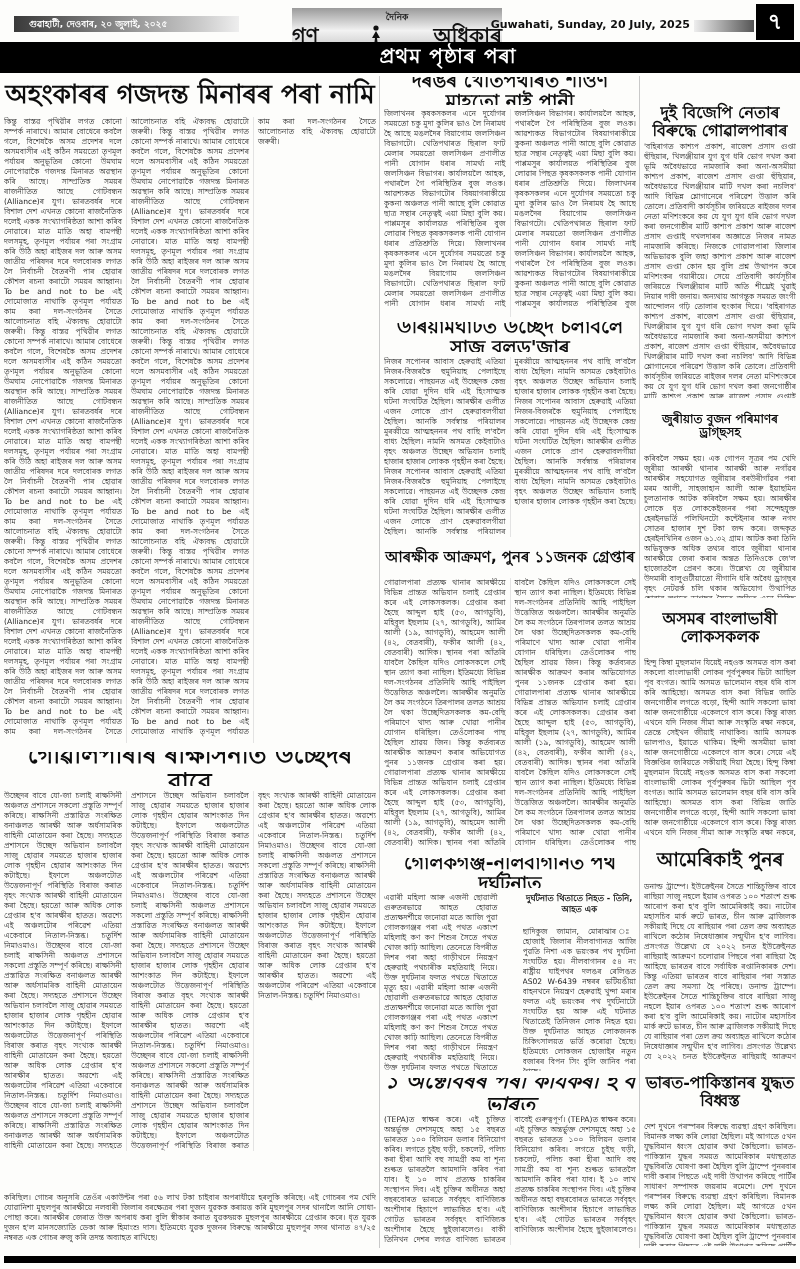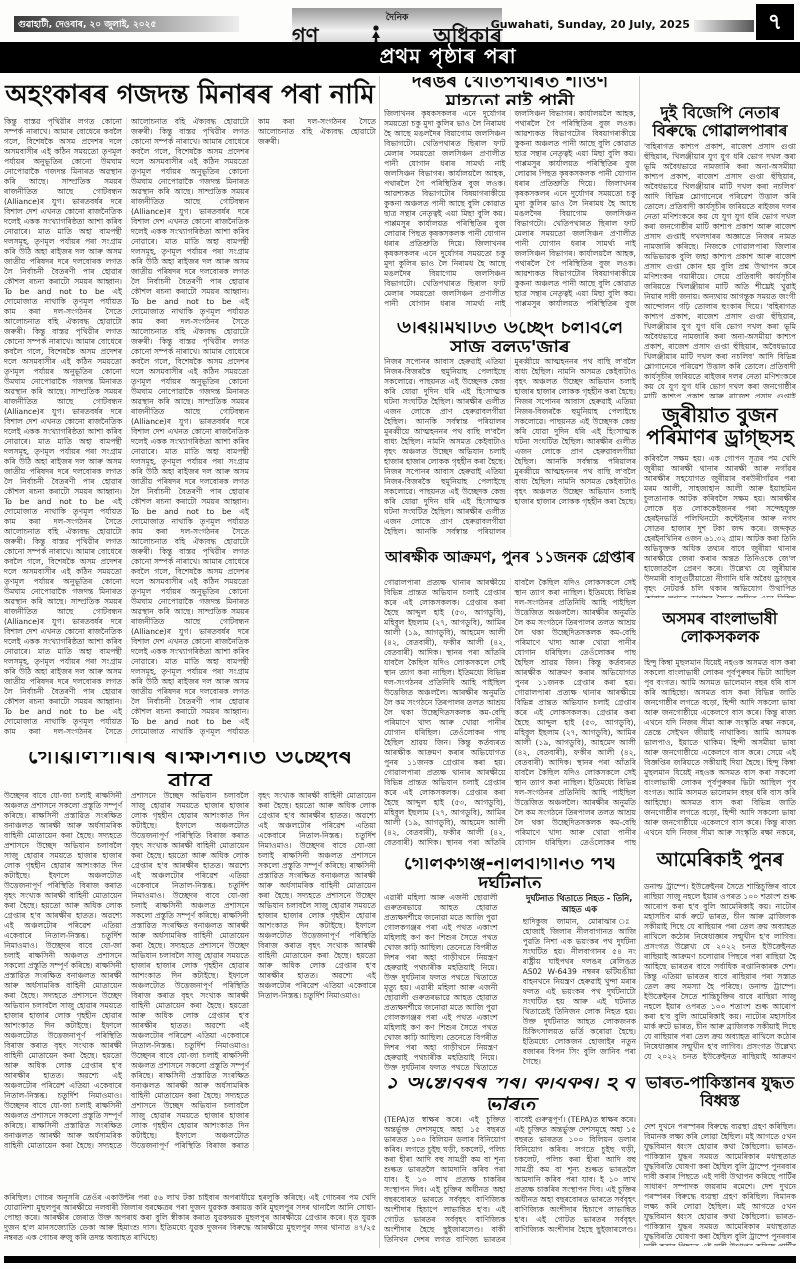--- a/index.html
+++ b/index.html
@@ -1,21 +1,21 @@
 <!DOCTYPE html>
 <html><head>
 <meta charset="utf-8">
 <style>
   html,body{margin:0;padding:0;background:#e8e8e8;}
   .page{position:relative;width:800px;height:1269px;background:#fdfdfb;margin:0 auto;overflow:hidden;
         font-family:"DejaVu Sans",sans-serif;color:#141414;}
   
   .hdr-bar-left{position:absolute;left:14px;top:16px;width:225px;height:16px;
     background:linear-gradient(to right,#3a3a3a,#cfcfcf 85%,#eee);display:flex;align-items:center;}
-  .hdr-date-as{color:#fff;font-size:9px;font-weight:bold;padding-left:4px;white-space:nowrap;}
+  .hdr-date-as{color:#fff;font-size:9px;font-weight:bold;padding-left:15px;white-space:nowrap;}
   .masthead{position:absolute;left:292px;top:8px;width:210px;height:50px;text-align:center;
     background:linear-gradient(to bottom,#9a9a9a,#f2f2f2 45%,#b5b5b5);}
   .masthead-super{font-size:9px;font-weight:bold;color:#222;margin-top:2px;}
   .masthead-title{font-size:21px;font-weight:bold;color:#111;line-height:1.0;display:flex;
     align-items:center;justify-content:space-between;gap:3px;}
   .hdr-date-en{position:absolute;right:110px;top:18px;font-size:11px;font-weight:bold;color:#111;white-space:nowrap;}
   .hdr-bar-right{position:absolute;right:46px;top:20px;width:60px;height:12px;
     background:linear-gradient(to right,#eee,#555);}
   .pagenum-box{position:absolute;right:6px;top:4px;width:38px;height:36px;background:#000;color:#fff;
     display:flex;align-items:center;justify-content:center;font-size:22px;font-weight:bold;}
@@ -25,21 +25,21 @@
   .divider{position:absolute;top:76px;width:1px;height:1172px;background:#c9c9c9;}
   .headline{position:absolute;font-weight:bold;text-align:center;line-height:1.12;color:#0d0d0d;
     overflow:hidden;display:flex;align-items:center;justify-content:center;}
   .body{position:absolute;font-size:7.6px;line-height:10px;text-align:justify;overflow:hidden;
     color:#1e1e1e;word-break:break-word;column-gap:9px;column-rule:1px solid #e3e3e3;
     column-fill:auto;}
   .cols3{column-count:3;}
   .cols2{column-count:2;}
   .twocol{display:flex;gap:25px;}
   .twocol>div{flex:1;overflow:hidden;}
-  .subhead{font-weight:bold;font-size:8.4px;text-align:center;line-height:11px;margin-bottom:2px;}
+  .subhead{font-weight:bold;font-size:8.4px;text-align:center;line-height:11px;margin-bottom:12px;}
   .bottom-rule{position:absolute;left:4px;top:1256px;width:792px;height:7px;background:#000;}
 </style>
 </head>
 <body>
 
 <div class="page">
 
   <div class="hdr-bar-left">
     <span class="hdr-date-as">গুৱাহাটী, দেওবাৰ, ২০ জুলাই, ২০২৫</span>
   </div>
@@ -96,21 +96,21 @@
       <div class="body" style="position:static;height:162px;">ছাদিকুজ জামান, মোৰাঝাৰ ঃ হোজাই জিলাৰ নীলবাগানত আজি পুৱতি নিশা এক ভয়ংকৰ পথ দুৰ্ঘটনা সংঘটিত হয়। নীলবাগানৰ ৫৪ নং ৰাষ্ট্ৰীয় ঘাইপথৰ দলঙৰ ৰেলিঙত AS02 W-6439 নম্বৰৰ ভটিয়ঙীয়া বাহনখনে নিয়ন্ত্ৰণ হেৰুৱাই খুন্দা মৰাৰ ফলত এই ভয়ংকৰ পথ দুৰ্ঘটনাটো সংঘটিত হয় আৰু এই ঘটনাত থিতাতেই তিনিজন লোক নিহত হয়। উক্ত দুৰ্ঘটনাত আহত লোকজনক চিকিৎসালয়ত ভৰ্তি কৰোৱা হৈছে। ইতিমধ্যে লোকজন হোজাইৰ নতুন বজাৰৰ বিপন সিং বুলি জানিব পৰা গৈছে।</div>
     </div>
   </div>
 
   <div class="headline" style="left:384px;top:1078px;width:252px;height:32px;font-size:21px;font-style:italic;">১ অক্টোবৰৰ পৰা কাৰ্যকৰী হ'ব ভাৰত</div>
   <div class="body cols2" style="left:384px;top:1115px;width:252px;height:130px;">(TEPA)ত স্বাক্ষৰ কৰে। এই চুক্তিত অন্তৰ্ভুক্ত দেশসমূহে অহা ১৫ বছৰত ভাৰতত ১০০ বিলিয়ন ডলাৰ বিনিয়োগ কৰিব। লগতে চুইছ ঘড়ী, চকলেট, পলিচ কৰা হীৰা আদি বহু সামগ্ৰী কম বা শূন্য শুল্কত ভাৰতলৈ আমদানি কৰিব পৰা যাব। ই ১০ লাখ প্ৰত্যক্ষ চাকৰিৰ সংস্থাপন দিব। এই চুক্তিৰ অধীনত অহা বছৰবোৰত ভাৰতে সৰ্ববৃহৎ বাণিজ্যিক অংশীদাৰ হিচাপে লাভান্বিত হ'ব। এই গোটত ভাৰতৰ সৰ্ববৃহৎ বাণিজ্যিক অংশীদাৰ হৈছে ছুইজাৰলেণ্ড। বাকী তিনিখন দেশৰ লগত বাণিজ্য ভাৰতৰ বাবেই গুৰুত্বপূৰ্ণ। (TEPA)ত স্বাক্ষৰ কৰে। এই চুক্তিত অন্তৰ্ভুক্ত দেশসমূহে অহা ১৫ বছৰত ভাৰতত ১০০ বিলিয়ন ডলাৰ বিনিয়োগ কৰিব। লগতে চুইছ ঘড়ী, চকলেট, পলিচ কৰা হীৰা আদি বহু সামগ্ৰী কম বা শূন্য শুল্কত ভাৰতলৈ আমদানি কৰিব পৰা যাব। ই ১০ লাখ প্ৰত্যক্ষ চাকৰিৰ সংস্থাপন দিব। এই চুক্তিৰ অধীনত অহা বছৰবোৰত ভাৰতে সৰ্ববৃহৎ বাণিজ্যিক অংশীদাৰ হিচাপে লাভান্বিত হ'ব। এই গোটত ভাৰতৰ সৰ্ববৃহৎ বাণিজ্যিক অংশীদাৰ হৈছে ছুইজাৰলেণ্ড। বাকী তিনিখন দেশৰ লগত বাণিজ্য ভাৰতৰ বাবেই গুৰুত্বপূৰ্ণ।</div>
 
   <div class="headline" style="left:644px;top:94px;width:152px;height:56px;font-size:16px;">দুই বিজেপি নেতাৰ বিৰুদ্ধে গোৱালপাৰাৰ</div>
   <div class="body" style="left:644px;top:142px;width:152px;height:256px;">'বহিৰাগত কাশ্যপ প্ৰকাশ, ৰাজেশ প্ৰসাদ গুপ্তা হুঁছিয়াৰ, খিলঞ্জীয়াৰ যুগ যুগ ধৰি ভোগ দখল কৰা ভূমি অবৈধভাৱে নামজাৰি কৰা অনা-অসমীয়া কাশ্যপ প্ৰকাশ, ৰাজেশ প্ৰসাদ গুপ্তা হুঁছিয়াৰ, অবৈধভাৱে খিলঞ্জীয়াৰ মাটি দখল কৰা নচলিব' আদি বিভিন্ন শ্লোগানেৰে পৰিৱেশ উত্তাল কৰি তোলে। প্ৰতিবাদী কাৰ্যসূচীৰ জৰিয়তে ৰাইজৰ দলৰ নেতা মণিশংকৰে কয় যে যুগ যুগ ধৰি ভোগ দখল কৰা জনগোষ্ঠীৰ মাটি কাশ্যপ প্ৰকাশ আৰু ৰাজেশ প্ৰসাদ গুপ্তাই দখলদাৰৰ অজ্ঞাতে নিজৰ নামত নামজাৰি কৰিছে। নিজকে গোৱালপাৰা জিলাৰ অভিভাৱক বুলি জহা কাশ্যপ প্ৰকাশ আৰু ৰাজেশ প্ৰসাদ গুপ্তা কোন হয় বুলি প্ৰশ্ন উত্থাপন কৰে মণিশংকৰ গয়াৰীয়ে। সেয়ে প্ৰতিবাদী কাৰ্যসূচীৰ জৰিয়তে খিলঞ্জীয়াৰ মাটি অতি শীঘ্ৰেই খুৱাই নিয়াৰ দাবী জনায়। অন্যথায় আগন্তুক সময়ত জংগী আন্দোলন গঢ়ি তোলাৰ হুংকাৰ দিয়ে। 'বহিৰাগত কাশ্যপ প্ৰকাশ, ৰাজেশ প্ৰসাদ গুপ্তা হুঁছিয়াৰ, খিলঞ্জীয়াৰ যুগ যুগ ধৰি ভোগ দখল কৰা ভূমি অবৈধভাৱে নামজাৰি কৰা অনা-অসমীয়া কাশ্যপ প্ৰকাশ, ৰাজেশ প্ৰসাদ গুপ্তা হুঁছিয়াৰ, অবৈধভাৱে খিলঞ্জীয়াৰ মাটি দখল কৰা নচলিব' আদি বিভিন্ন শ্লোগানেৰে পৰিৱেশ উত্তাল কৰি তোলে। প্ৰতিবাদী কাৰ্যসূচীৰ জৰিয়তে ৰাইজৰ দলৰ নেতা মণিশংকৰে কয় যে যুগ যুগ ধৰি ভোগ দখল কৰা জনগোষ্ঠীৰ মাটি কাশ্যপ প্ৰকাশ আৰু ৰাজেশ প্ৰসাদ গুপ্তাই দখলদাৰৰ অজ্ঞাতে নিজৰ নামত নামজাৰি কৰিছে। নিজকে গোৱালপাৰা জিলাৰ অভিভাৱক বুলি জহা কাশ্যপ প্ৰকাশ আৰু ৰাজেশ প্ৰসাদ গুপ্তা কোন হয় বুলি প্ৰশ্ন উত্থাপন কৰে মণিশংকৰ গয়াৰীয়ে। সেয়ে প্ৰতিবাদী কাৰ্যসূচীৰ জৰিয়তে খিলঞ্জীয়াৰ মাটি অতি শীঘ্ৰেই খুৱাই নিয়াৰ দাবী জনায়। অন্যথায় আগন্তুক সময়ত জংগী আন্দোলন গঢ়ি তোলাৰ হুংকাৰ দিয়ে।</div>
 
-  <div class="headline" style="left:644px;top:402px;width:152px;height:48px;font-size:20px;">জুৰীয়াত বুজন পৰিমাণৰ ড্ৰাগ্ছসহ</div>
+  <div class="headline" style="left:644px;top:402px;width:152px;height:48px;font-size:12px;">জুৰীয়াত বুজন পৰিমাণৰ ড্ৰাগ্ছসহ</div>
   <div class="body" style="left:644px;top:454px;width:152px;height:144px;">কৰিবলৈ সক্ষম হয়। এক গোপন সূত্ৰৰ পম খেদি জুৰীয়া আৰক্ষী থানাৰ আৰক্ষী আৰু নগাঁৱৰ আৰক্ষীৰ সহযোগত জুৰীয়াৰ বৰউৰীগাঁৱৰ পৰা মৰম আলী, সাহজাহান আলী আৰু ইয়াছমিন চুলতানাক আটক কৰিবলৈ সক্ষম হয়। আৰক্ষীৰ লোকে ধৃত লোককেইজনৰ পৰা সন্দেহযুক্ত হেৰইনভৰ্তি পলিথিনটো কন্টেইনাৰ আৰু নগদ সোতৰ হাজাৰ দুশ টকা জব্দ কৰে। জব্দকৃত হেৰইনখিনিৰ ওজন ৬১.৩২ গ্ৰাম। আটক কৰা তিনি অভিযুক্তক অধিক তথ্যৰ বাবে জুৰীয়া থানাৰ আৰক্ষীয়ে জেৰা কৰাৰ অন্তত তিনিওকে জে'ল হাজোতলৈ প্ৰেৰণ কৰে। উল্লেখ্য যে জুৰীয়াৰ উদমাৰী বালুগুটীয়াতো নীগানি ধৰি অবৈধ ড্ৰাগ্ছৰ বৃহৎ নেটৱৰ্ক চলি থকাৰ অভিযোগ উত্থাপিত হোৱাৰ লগতে ড্ৰাগ্ছৰ সৈতে জড়িত এনে নিষিদ্ধ ড্ৰাগ্ছৰ বেপাৰীৰ বিৰুদ্ধে শীঘ্ৰে ব্যৱস্থা লোৱাৰ দাবীত সচেতন মহলে দাবী উত্থাপন কৰিছে।</div>
 
   <div class="headline" style="left:644px;top:602px;width:152px;height:52px;font-size:16px;">অসমৰ বাংলাভাষী লোকসকলক</div>
   <div class="body" style="left:644px;top:658px;width:152px;height:180px;">হিন্দু কিম্বা মুছলমান যিয়েই নহওক অসমত বাস কৰা সকলো বাংলাভাষী লোকৰ পূৰ্বপুৰুষৰ ভিটা আছিল পূব বংগত। আমি অসমত ভালেমান বছৰ ধৰি বাস কৰি আহিছো। অসমত বাস কৰা বিভিন্ন জাতি জনগোষ্ঠীৰ লগতে বড়ো, হিন্দী আদি সকলো ভাষা আৰু জনগোষ্ঠীয়ে একেলগে বাস কৰে। কিন্তু ৰাজ্য এখনে যদি নিজৰ সীমা আৰু সংস্কৃতি ৰক্ষা নকৰে, তেন্তে সেইখন জীয়াই নাথাকিব। আমি অসমক ভালপাও, ইয়াতে থাকিম। হিন্দী অসমীয়া ভাষা আৰু জনগোষ্ঠীয়ে একেলগে বাস কৰে। সেয়ে এই বিজ্ঞপ্তিৰ জৰিয়তে সকীয়াই দিয়া হৈছে। হিন্দু কিম্বা মুছলমান যিয়েই নহওক অসমত বাস কৰা সকলো বাংলাভাষী লোকৰ পূৰ্বপুৰুষৰ ভিটা আছিল পূব বংগত। আমি অসমত ভালেমান বছৰ ধৰি বাস কৰি আহিছো। অসমত বাস কৰা বিভিন্ন জাতি জনগোষ্ঠীৰ লগতে বড়ো, হিন্দী আদি সকলো ভাষা আৰু জনগোষ্ঠীয়ে একেলগে বাস কৰে। কিন্তু ৰাজ্য এখনে যদি নিজৰ সীমা আৰু সংস্কৃতি ৰক্ষা নকৰে, তেন্তে সেইখন জীয়াই নাথাকিব। আমি অসমক ভালপাও, ইয়াতে থাকিম। হিন্দী অসমীয়া ভাষা আৰু জনগোষ্ঠীয়ে একেলগে বাস কৰে। সেয়ে এই বিজ্ঞপ্তিৰ জৰিয়তে সকীয়াই দিয়া হৈছে।</div>
 
   <div class="headline" style="left:644px;top:844px;width:152px;height:32px;font-size:19px;">আমেৰিকাই পুনৰ</div>
   <div class="body" style="left:644px;top:882px;width:152px;height:178px;">ডনাল্ড ট্ৰাম্পে। ইউক্ৰেইনৰ সৈতে শান্তিচুক্তিৰ বাবে ৰাছিয়া সাজু নহলে ইয়াৰ ওপৰত ১০০ শতাংশ শুল্ক আৰোপ কৰা হ'ব বুলি আমেৰিকাই কয়। নাটোৰ মহাসচিব মাৰ্ক ৰুটে ভাৰত, চীন আৰু ব্ৰাজিলক সকীয়াই দিছে যে ৰাছিয়াৰ পৰা তেল ক্ৰয় অব্যাহত ৰাখিলে কঠোৰ নিষেধাজ্ঞাৰ সন্মুখীন হ'ব লাগিব। প্ৰসংগত উল্লেখ্য যে ২০২২ চনত ইউক্ৰেইনত ৰাছিয়াই আক্ৰমণ চলোৱাৰ পিছৰে পৰা ৰাছিয়া হৈ আহিছে ভাৰতৰ বাবে সৰ্বাধিক ৰপ্তানিকাৰক দেশ। কিন্তু এতিয়া ভাৰতৰ বাবে ৰাছিয়াৰ পৰা সস্তাত তেল ক্ৰয় সমস্যা হৈ পৰিছে। ডনাল্ড ট্ৰাম্পে। ইউক্ৰেইনৰ সৈতে শান্তিচুক্তিৰ বাবে ৰাছিয়া সাজু নহলে ইয়াৰ ওপৰত ১০০ শতাংশ শুল্ক আৰোপ কৰা হ'ব বুলি আমেৰিকাই কয়। নাটোৰ মহাসচিব মাৰ্ক ৰুটে ভাৰত, চীন আৰু ব্ৰাজিলক সকীয়াই দিছে যে ৰাছিয়াৰ পৰা তেল ক্ৰয় অব্যাহত ৰাখিলে কঠোৰ নিষেধাজ্ঞাৰ সন্মুখীন হ'ব লাগিব। প্ৰসংগত উল্লেখ্য যে ২০২২ চনত ইউক্ৰেইনত ৰাছিয়াই আক্ৰমণ চলোৱাৰ পিছৰে পৰা ৰাছিয়া হৈ আহিছে ভাৰতৰ বাবে সৰ্বাধিক ৰপ্তানিকাৰক দেশ। কিন্তু এতিয়া ভাৰতৰ বাবে ৰাছিয়াৰ পৰা সস্তাত তেল ক্ৰয় সমস্যা হৈ পৰিছে।</div>
 
   <div class="headline" style="left:644px;top:1066px;width:152px;height:52px;font-size:16px;">ভাৰত-পাকিস্তানৰ যুদ্ধত বিধ্বস্ত</div>
   <div class="body" style="left:644px;top:1122px;width:152px;height:124px;">দেশ দুখনে পৰস্পৰৰ বিৰুদ্ধে ব্যৱস্থা গ্ৰহণ কৰিছিল। বিমানক লক্ষ্য কৰি লোৱা হৈছিল। মই আগতে ৫খন যুদ্ধবিমান ধ্বংস হোৱাৰ কথা কৈছিলো। ভাৰত-পাকিস্তান যুদ্ধৰ সময়ত আমেৰিকাৰ মধ্যস্থতাত যুদ্ধবিৰতি ঘোষণা কৰা হৈছিল বুলি ট্ৰাম্পে পুনৰবাৰ দাবী কৰাৰ পিছতে এই দাবী উত্থাপন কৰিছে পাৰ্টিৰ সাধাৰণ সম্পাদক জয়ৰাম ৰমেশে। দেশ দুখনে পৰস্পৰৰ বিৰুদ্ধে ব্যৱস্থা গ্ৰহণ কৰিছিল। বিমানক লক্ষ্য কৰি লোৱা হৈছিল। মই আগতে ৫খন যুদ্ধবিমান ধ্বংস হোৱাৰ কথা কৈছিলো। ভাৰত-পাকিস্তান যুদ্ধৰ সময়ত আমেৰিকাৰ মধ্যস্থতাত যুদ্ধবিৰতি ঘোষণা কৰা হৈছিল বুলি ট্ৰাম্পে পুনৰবাৰ দাবী কৰাৰ পিছতে এই দাবী উত্থাপন কৰিছে পাৰ্টিৰ সাধাৰণ সম্পাদক জয়ৰাম ৰমেশে।</div>

